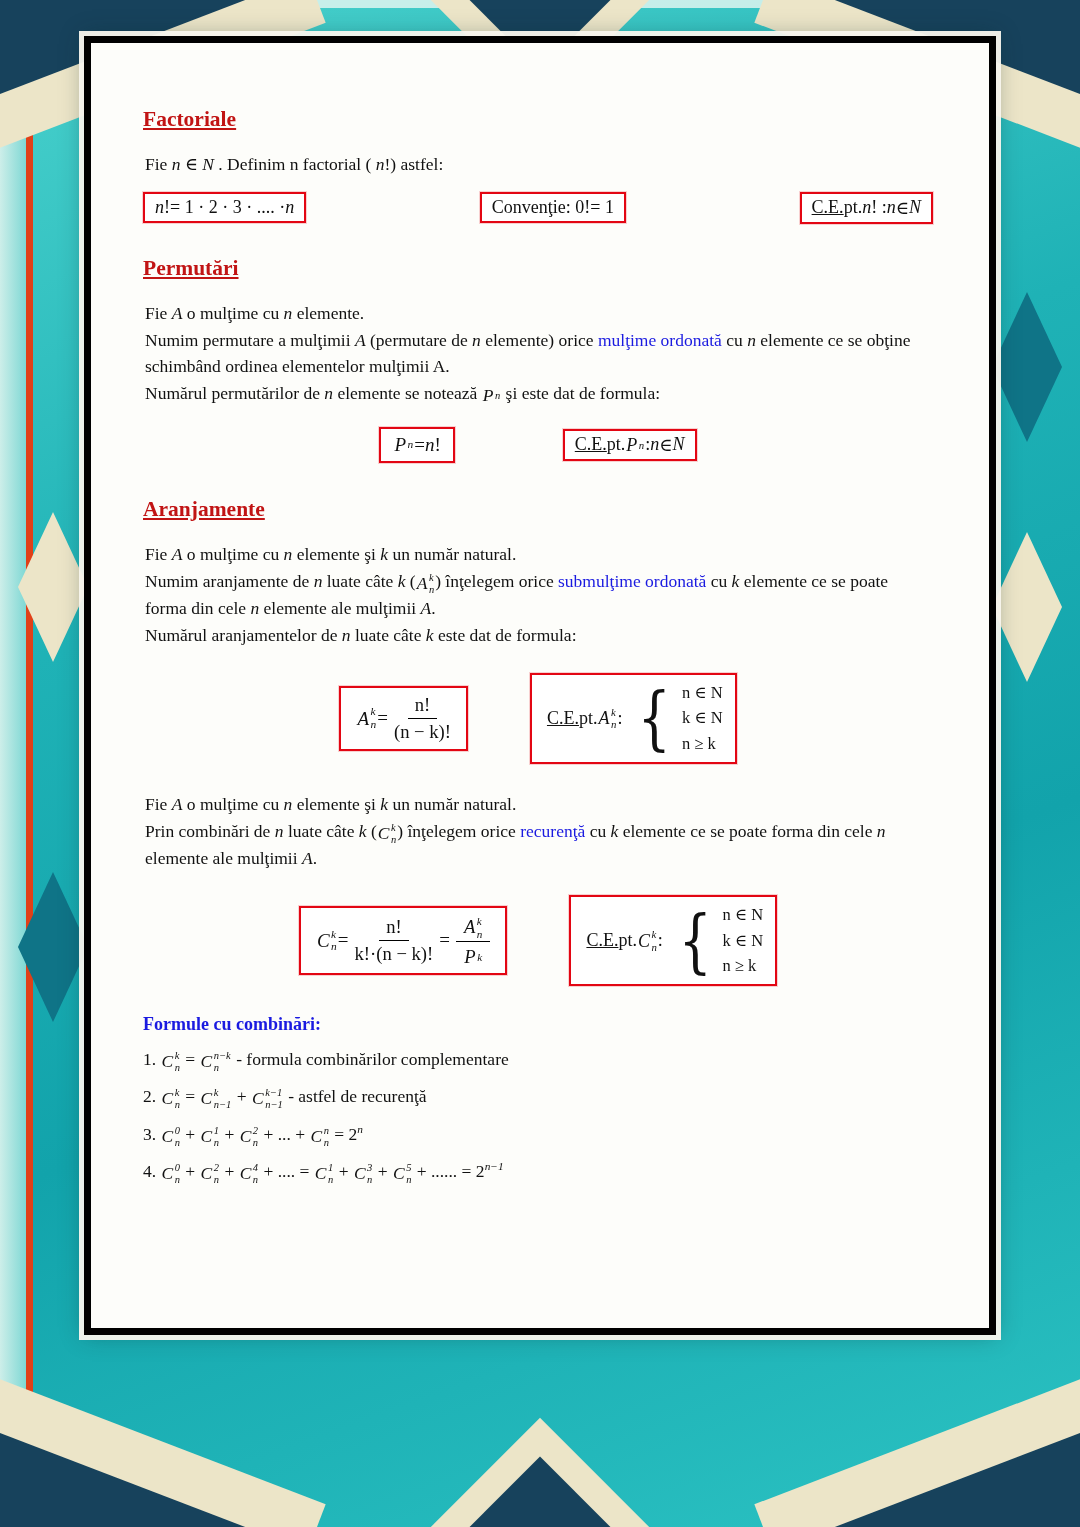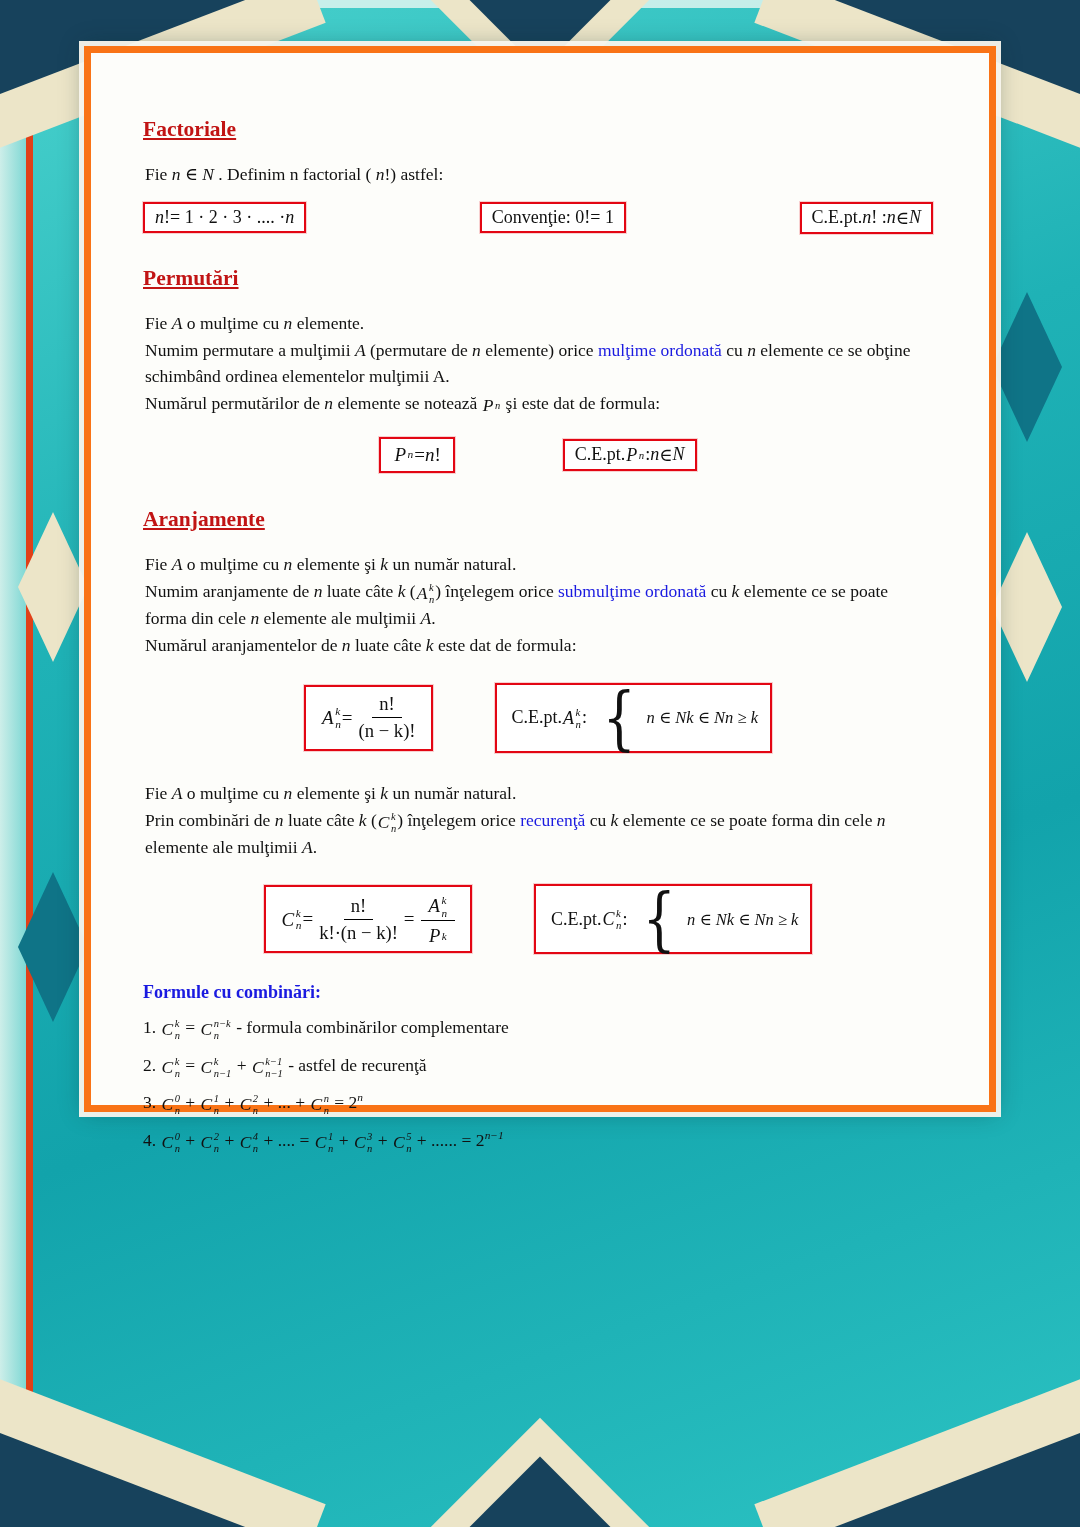--- a/index.html
+++ b/index.html
@@ -37,33 +37,33 @@
   .bot-cream-diamond{ left:50%; bottom:-96px; width:170px; height:170px; margin-left:-85px; transform:rotate(45deg); }
   .bot-dark-diamond{ left:50%; bottom:-72px; width:118px; height:118px; margin-left:-59px; background:var(--frame-navy); transform:rotate(45deg); }
 
   .kite{ clip-path:polygon(50% 0,100% 50%,50% 100%,0 50%); }
   .left-kite-cream{ left:18px; top:512px; width:70px; height:150px; }
   .left-kite-dark{ left:18px; top:872px; width:70px; height:150px; }
   .right-kite-cream{ right:18px; top:532px; width:70px; height:150px; }
   .right-kite-dark{ right:18px; top:292px; width:70px; height:150px; }
 
   
-  .sheet{ position:absolute; left:84px; top:46px; width:912px; height:1066px;
-          background:var(--page-bg); border:7px solid #f97316;
+  .sheet{ position:absolute; left:84px; top:36px; width:912px; height:1299px;
+          background:var(--page-bg); border:7px solid #000000;
           box-shadow:0 0 0 5px rgba(248,246,238,.95), 0 0 22px rgba(0,40,40,.35); }
   .content{ padding:64px 56px 0 52px; font-size:17.5px; color:#111; }
 
   .h{ font-size:21.5px; font-weight:bold; color:var(--heading-red);
       text-decoration:underline; margin:28px 0 20px; }
   .content > section:first-child .h{ margin-top:0; }
   .para{ line-height:1.46; margin:2px; }
   .pblock{ margin-bottom:4px; }
   .i{ font-style:italic; }
   .b{ color:var(--text-blue); }
-  .u{ }
+  .u{ text-decoration:underline; }
   .sup{ vertical-align:super; font-size:.65em; }
 
   .row{ display:flex; align-items:center; }
   .row-3{ justify-content:space-between; margin:14px 0 32px; }
   .row-2{ justify-content:center; gap:108px; margin:20px 0 34px; }
   .row-f{ justify-content:center; gap:62px; margin:24px 0 28px; }
 
   .rbox{ border:2.5px solid var(--accent-red); background:#fff; padding:3px 10px;
          display:inline-flex; align-items:center; white-space:nowrap; font-size:18px;
          box-shadow:0 0 0 1px rgba(227,6,19,.18); }
@@ -76,21 +76,21 @@
   .frac .num{ border-bottom:1.6px solid #000; padding:0 7px 1px; }
   .frac .den{ padding-top:1px; }
 
   .vss{ display:inline-flex; align-items:center; vertical-align:-2px; line-height:1; margin:0 1px; }
   .vss .vbase{ font-style:italic; }
   .vss .vcol{ display:inline-flex; flex-direction:column; justify-content:center;
               font-size:.6em; line-height:1.12; margin-left:1.5px; font-style:italic; }
 
   .brace{ font-size:70px; line-height:.8; font-weight:400; transform:scaleX(.75);
           font-family:"DejaVu Serif",serif; margin:0 0 0 2px; }
-  .conds{ display:flex; flex-direction:row; font-size:16.5px; font-style:italic; line-height:1.55; }
+  .conds{ display:flex; flex-direction:column; font-size:16.5px; line-height:1.55; }
 
   .formule-title{ color:var(--text-blue); font-weight:bold; font-size:18px; margin:6px 0 12px; }
   .fitem{ margin-bottom:11px; line-height:1.4; }
 </style>
 </head>
 <body>
 
 <div class="canvas">
 
   <div class="frame">

